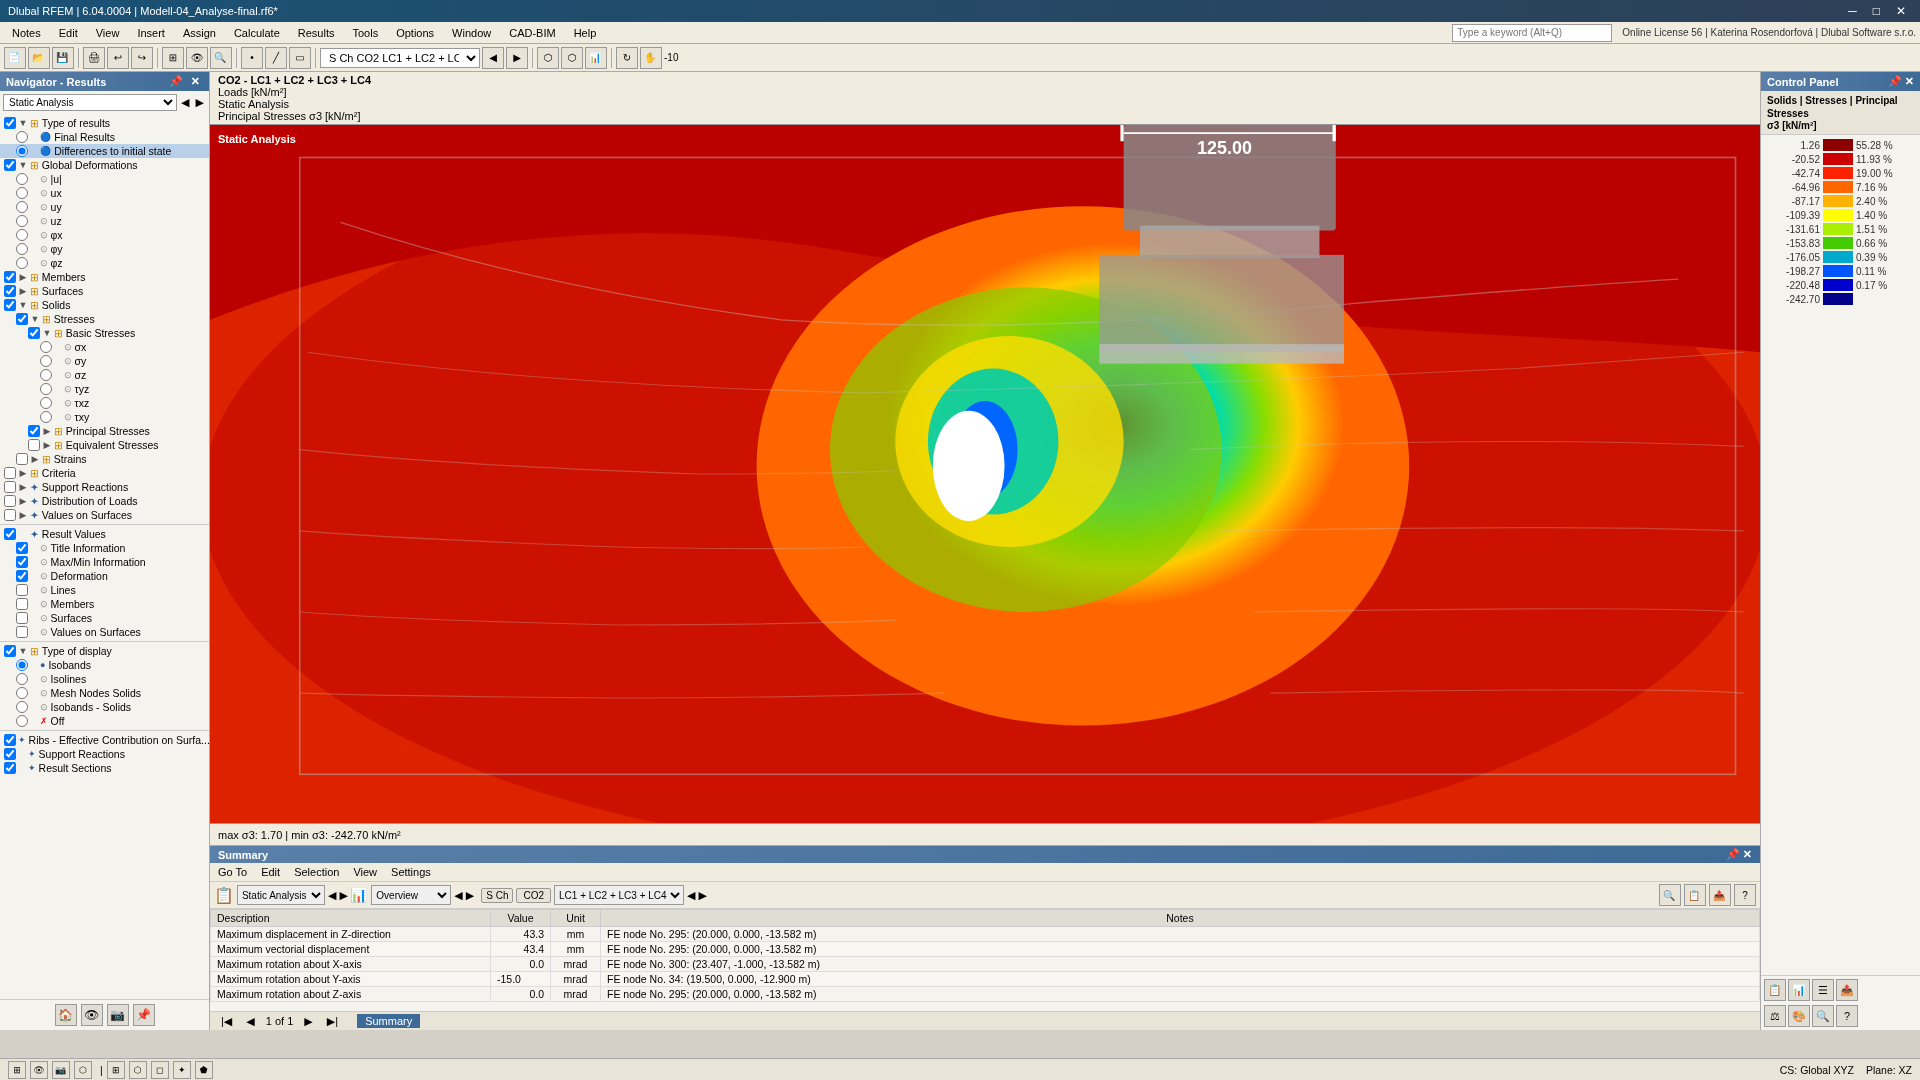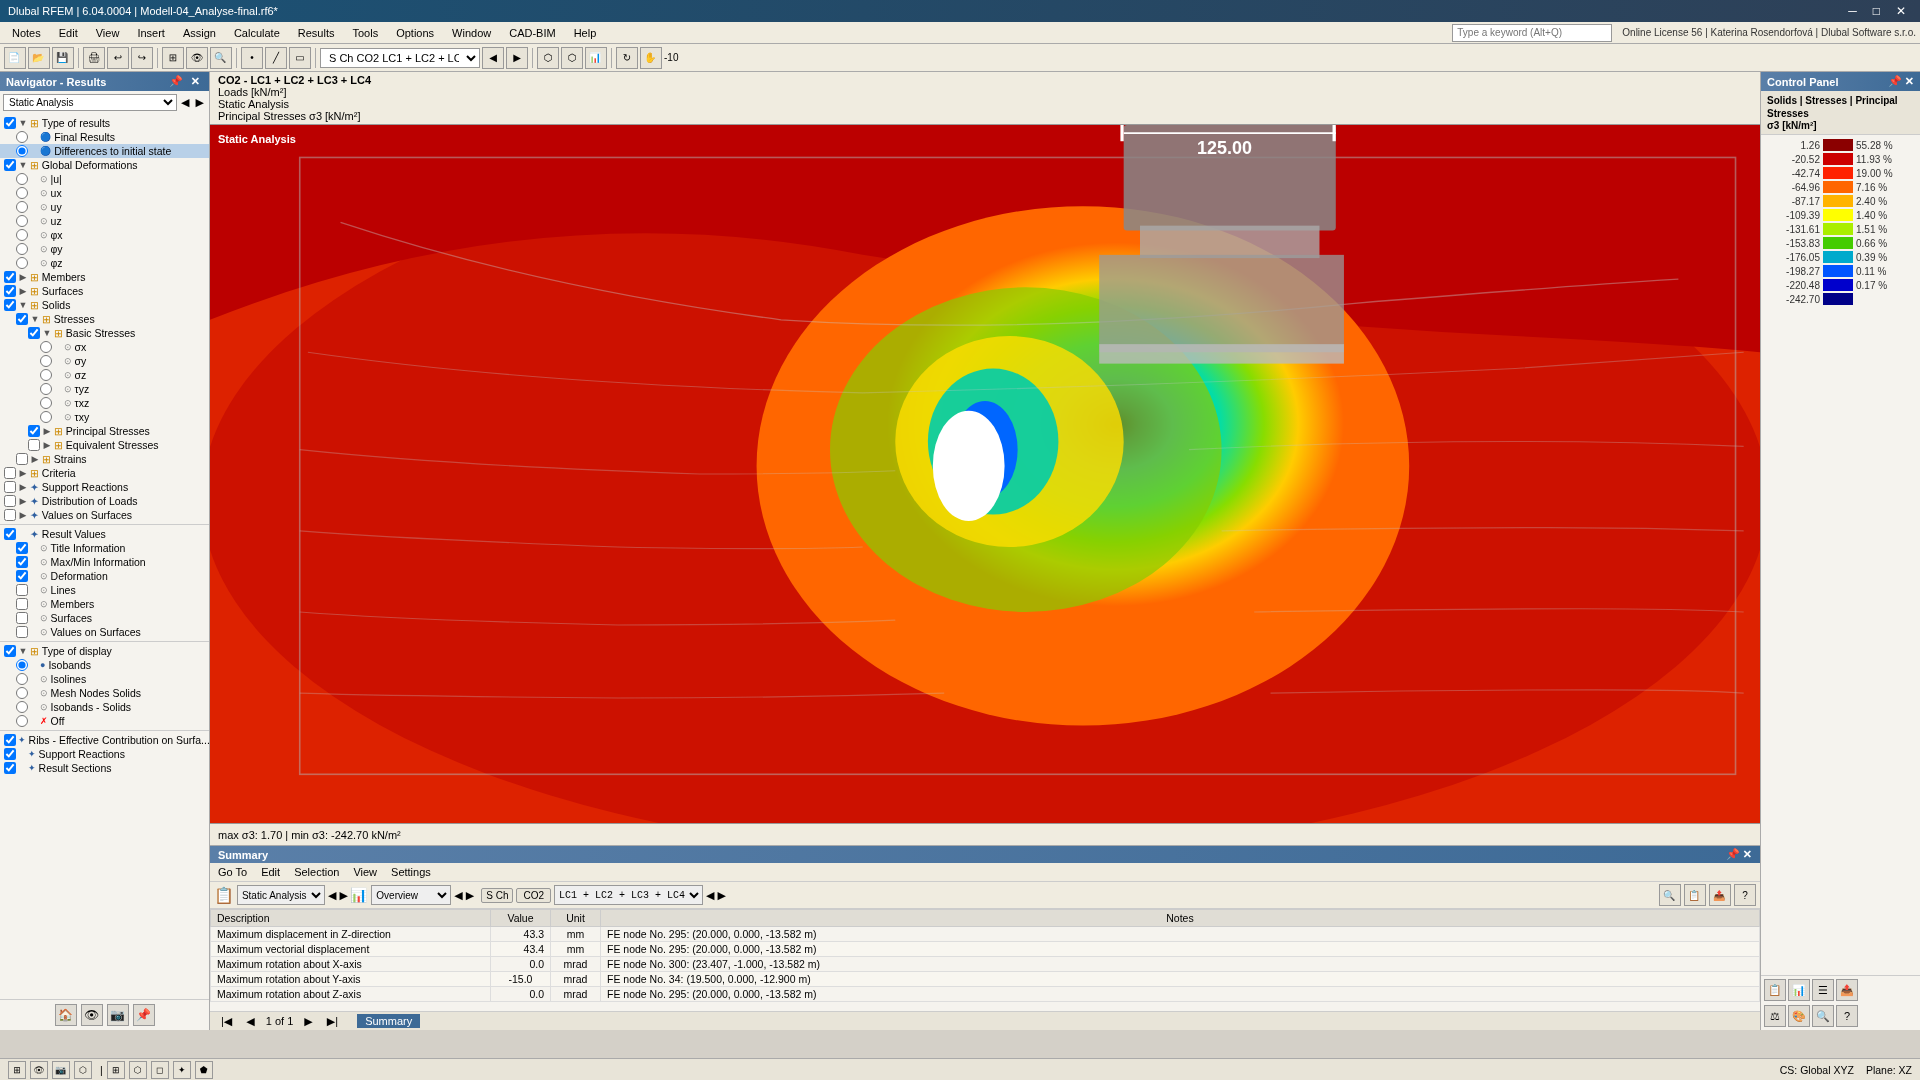--- a/index.html
+++ b/index.html
@@ -818,21 +818,21 @@
         <span style="cursor:pointer;font-size:11px;">◀</span>
         <span style="cursor:pointer;font-size:11px;">▶</span>
         <span style="font-size:14px;">📊</span>
         <select style="font-size:10px;height:20px;border:1px solid #999;width:80px;">
           <option>Overview</option>
         </select>
         <span style="cursor:pointer;font-size:11px;">◀</span>
         <span style="cursor:pointer;font-size:11px;">▶</span>
         <div style="margin-left:4px;font-size:10px;background:#e8e4d8;border:1px solid #999;padding:1px 4px;border-radius:2px;">S Ch</div>
         <div style="font-size:10px;background:#e8e4d8;border:1px solid #999;padding:1px 6px;border-radius:2px;">CO2</div>
-        <select style="font-size:10px;height:20px;border:1px solid #999;font-family:Liberation Mono, monospace;">
+        <select style="font-size:10px;height:20px;border:1px solid #999;">
           <option>LC1 + LC2 + LC3 + LC4</option>
         </select>
         <span style="cursor:pointer;">◀</span>
         <span style="cursor:pointer;">▶</span>
         <div style="flex:1;"></div>
         <div class="toolbar-btn">🔍</div>
         <div class="toolbar-btn">📋</div>
         <div class="toolbar-btn">📤</div>
         <div class="toolbar-btn">?</div>
       </div>
@@ -860,21 +860,21 @@
       <td>FE node No. 295: (20.000, 0.000, -13.582 m)</td>
     </tr>
               <tr>
       <td>Maximum rotation about X-axis</td>
       <td style="text-align:right;">0.0</td>
       <td style="text-align:center;">mrad</td>
       <td>FE node No. 300: (23.407, -1.000, -13.582 m)</td>
     </tr>
               <tr>
       <td>Maximum rotation about Y-axis</td>
-      <td style="text-align:center;">-15.0</td>
+      <td style="text-align:left;">-15.0</td>
       <td style="text-align:center;">mrad</td>
       <td>FE node No. 34: (19.500, 0.000, -12.900 m)</td>
     </tr>
               <tr>
       <td>Maximum rotation about Z-axis</td>
       <td style="text-align:right;">0.0</td>
       <td style="text-align:center;">mrad</td>
       <td>FE node No. 295: (20.000, 0.000, -13.582 m)</td>
     </tr>
             </tbody>

